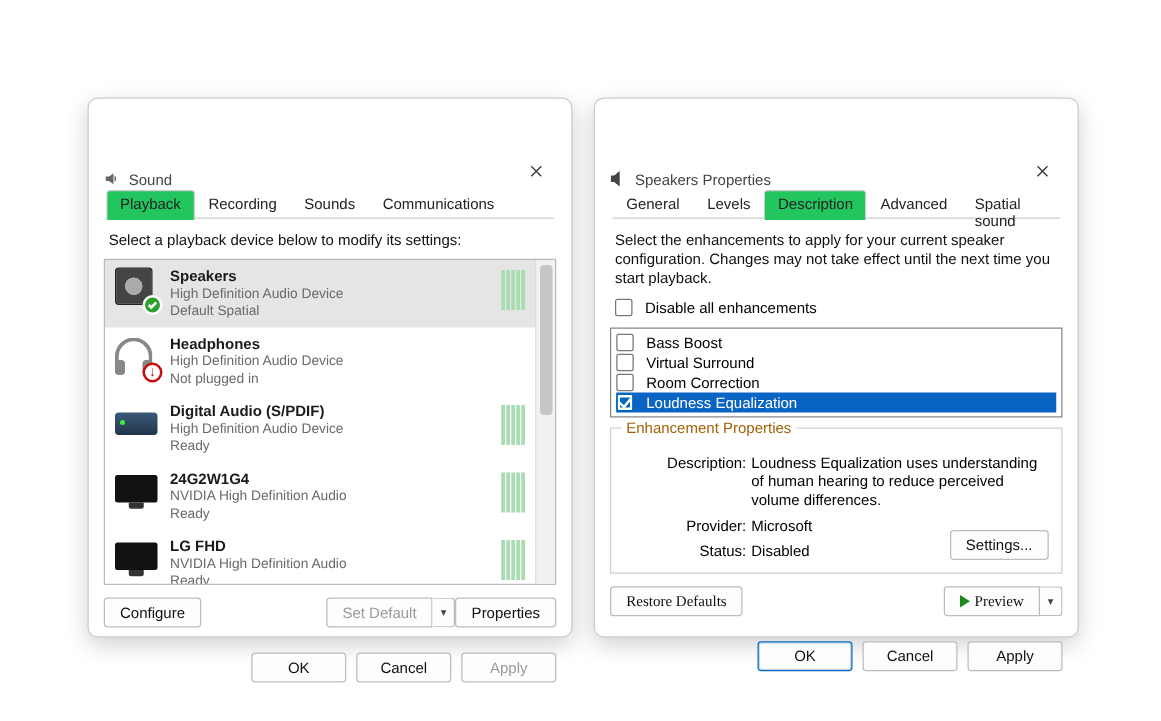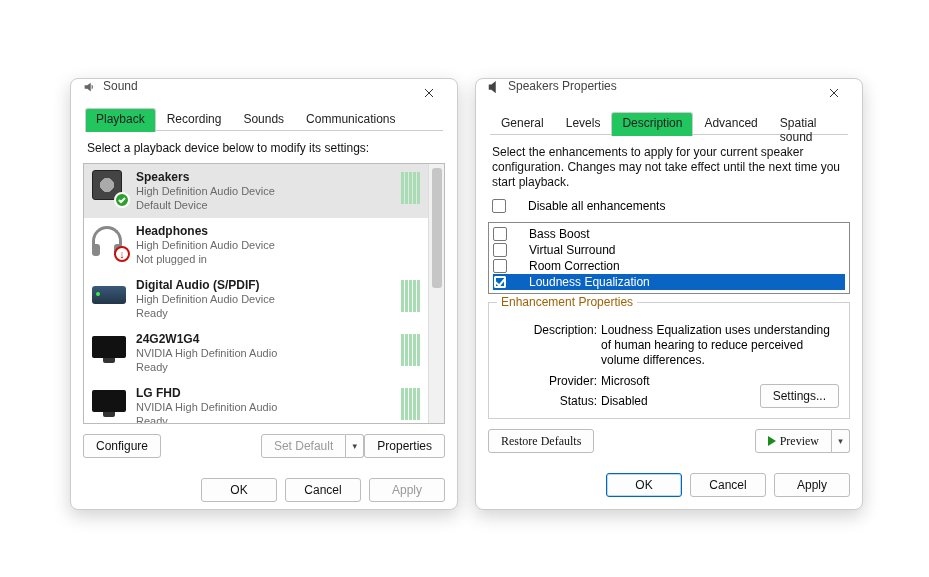--- a/index.html
+++ b/index.html
@@ -17,23 +17,24 @@
     position: absolute;
     background: #fff;
     border: 1px solid #ccc;
     border-radius: 8px;
     box-shadow: 0 6px 18px rgba(0,0,0,0.18);
     display: flex;
     flex-direction: column;
   }
   .titlebar {
     display: flex;
-    align-items: flex-start;
+    align-items: flex-end;
     height: 32px;
     padding: 0 6px 0 10px;
+    margin-top: 44px;
   }
   .titlebar .title {
     flex: 1;
     font-size: 12px;
     color: #444;
   }
   .titlebar .icon-slot {
     width: 16px; height: 16px;
     margin-right: 6px;
     display: inline-flex;
@@ -263,21 +264,21 @@
     background: #fff;
     padding: 0 4px;
     font-size: 12px;
     color: #a16207;
   }
 
   
   .chk-row {
     display:flex;
     align-items:center;
-    gap:22px;
+    gap:10px;
     padding: 1px 0;
     font-size: 12px;
   }
   .chk {
     width:14px;height:14px;
     border:1px solid #777;
     border-radius:2px;
     display:inline-flex;align-items:center;justify-content:center;
     background:#fff;
   }
@@ -363,21 +364,21 @@
             <div class="ic-speaker"></div>
             <span class="badge ok">
               <svg viewBox="0 0 10 10" width="10" height="10">
                   <path fill="none" stroke="#fff" stroke-width="2" d="M2 5l2 2 4-4"></path>
                 </svg>
             </span>
           </div>
           <div class="device-text">
             <div class="device-title">Speakers</div>
             <div class="device-sub">High Definition Audio Device</div>
-            <div class="device-sub">Default Device</div>
+            <div class="device-sub">Default Spatial</div>
           </div>
           <div class="level-bars">
               <span></span>
               <span></span>
               <span></span>
               <span></span>
               <span></span>
             </div>
         </div>
 

